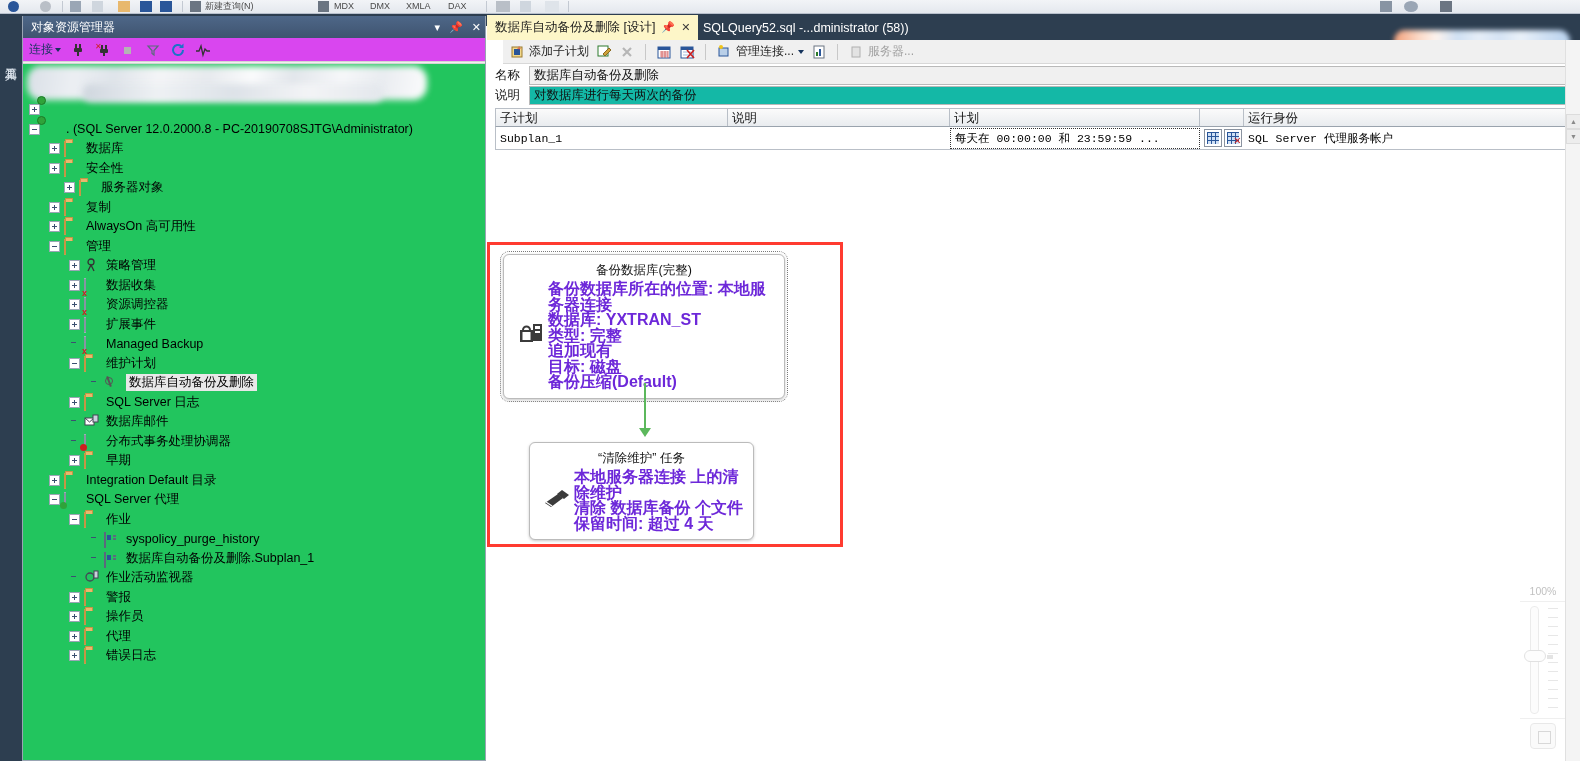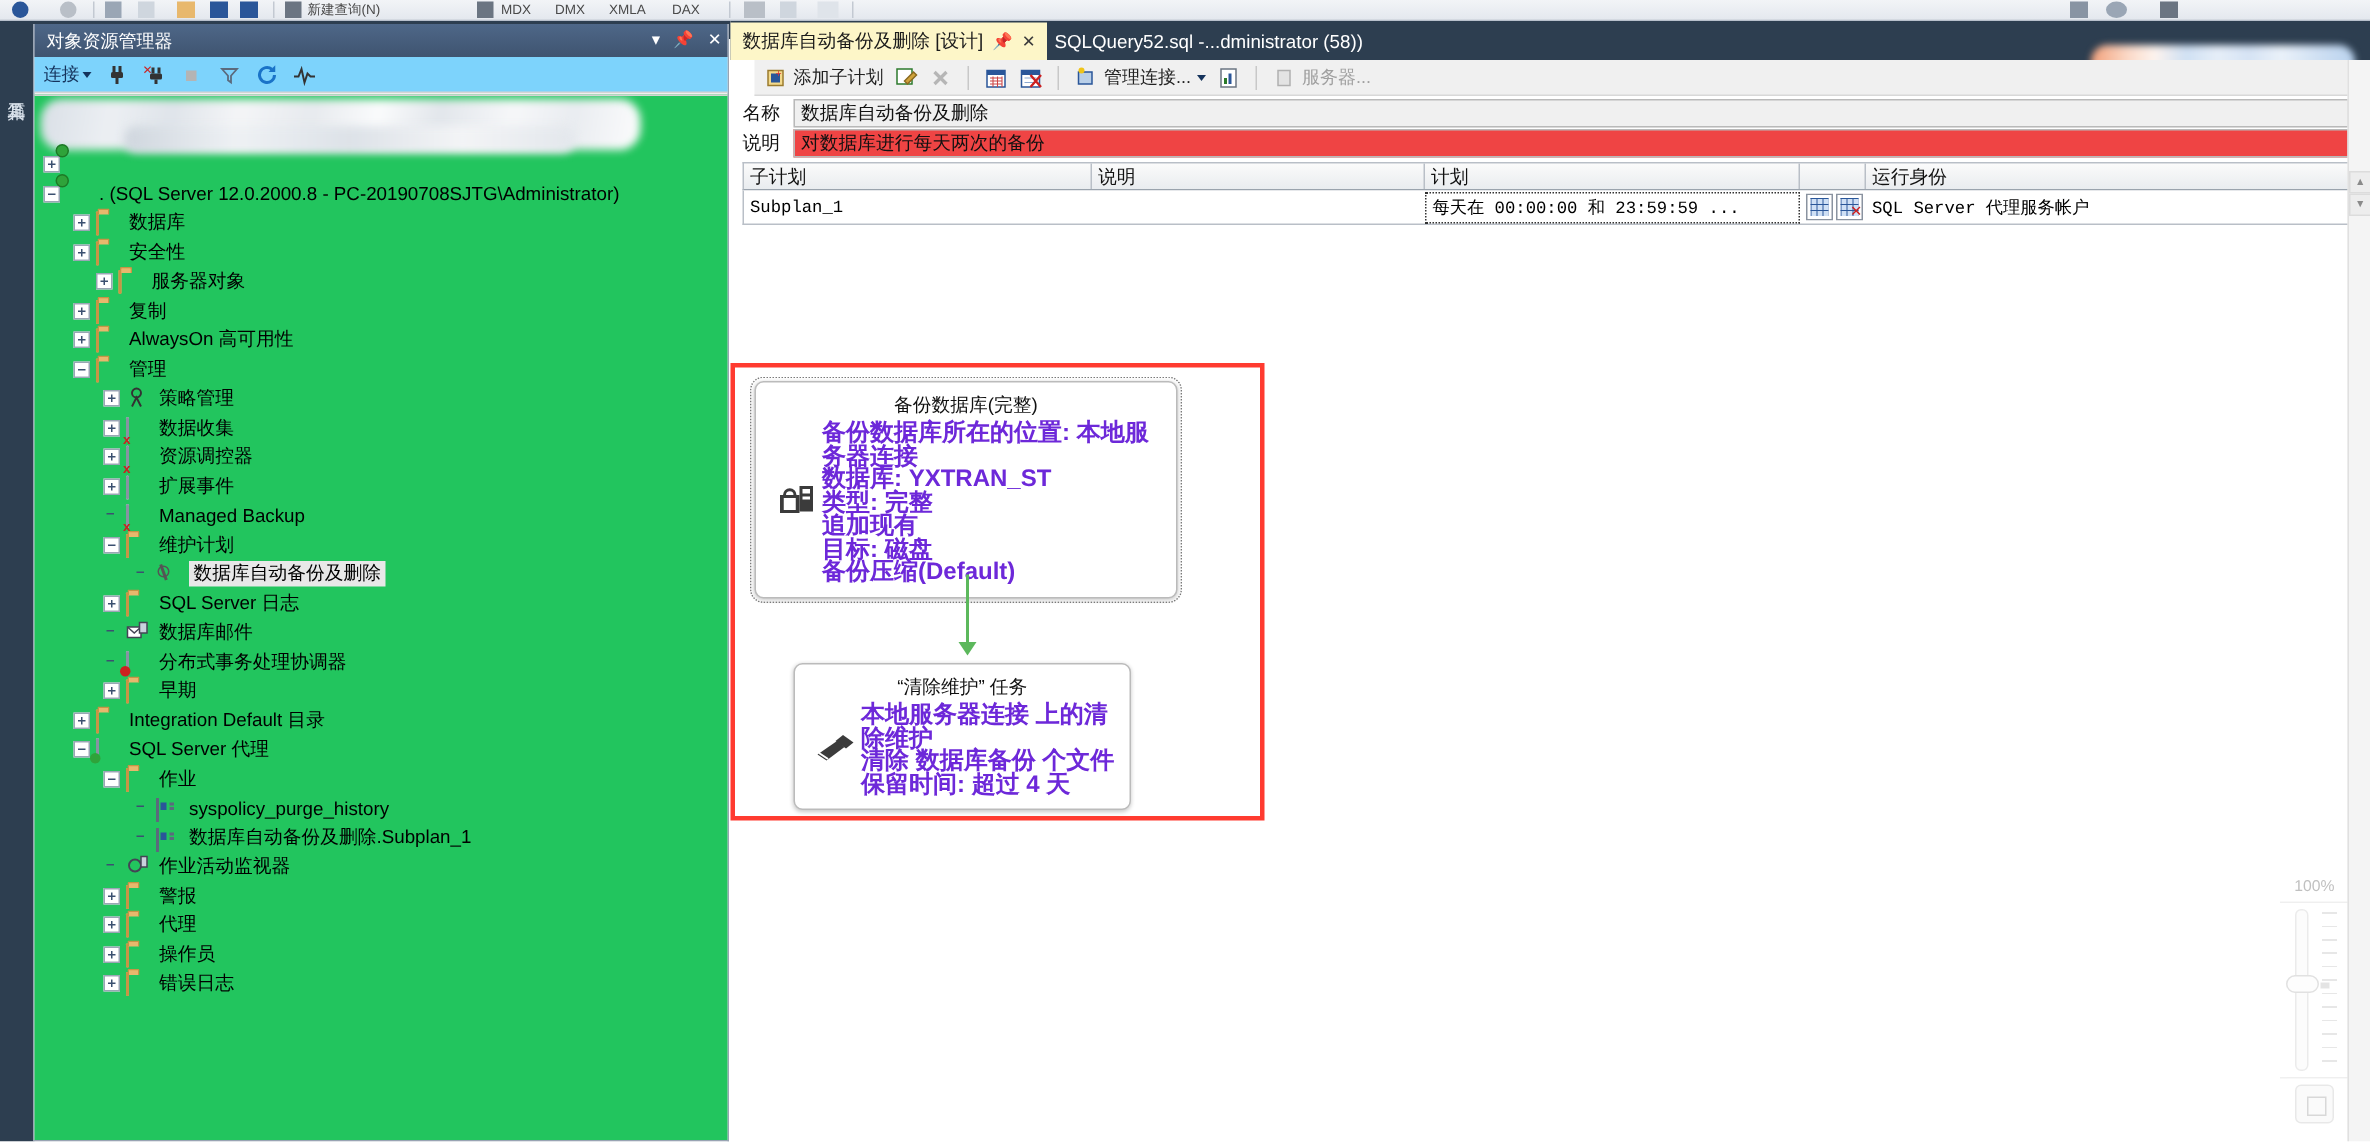--- a/index.html
+++ b/index.html
@@ -69,21 +69,21 @@
     color: #ffffff; font-size: 12px;
   }
   .oe-title-btns {
     position: absolute; right: 4px; top: 0; height: 22px;
     display: flex; align-items: center; gap: 9px;
     color: #ffffff;
   }
   .oe-title-btns span { font-size: 11px; cursor: default; line-height: 1; }
 
   .oe-toolbar {
-    height: 24px; background: #7dd3fc;
+    height: 24px; background: #d946ef;
     border-bottom: 1px solid #d4d4d4;
     display: flex; align-items: center; padding-left: 6px; gap: 9px;
   }
   .oe-conn { font-size: 12px; color: #15335c; display: flex; align-items: center; gap: 2px; }
   .caret-dn { width: 0; height: 0; border-left: 3px solid transparent;
     border-right: 3px solid transparent; border-top: 4px solid #15335c; display:inline-block; }
   .ic { width: 16px; height: 16px; position: relative; display: inline-block; }
 
   .oe-body {
     position: absolute; left: 0; top: 47px; right: 0; bottom: 0;
@@ -206,21 +206,21 @@
   .divv { width: 1px; height: 16px; background: #c8c8c8; margin: 0 3px; }
 
   .fields { position: absolute; left: 0; top: 51px; right: 0; height: 42px; background:#fff; }
   .frow { display: flex; align-items: center; height: 20px; padding-left: 8px; }
   .flabel { width: 34px; font-size: 12.5px; color: #111; flex: 0 0 auto; }
   .finput {
     flex: 1 1 auto; height: 19px; margin-right: 14px;
     border: 1px solid #b9b9b9; background: #f0f0f0;
     font-size: 12.5px; padding: 1px 4px; line-height: 15px; color: #111;
   }
-  .finput.white { background: #ef4444; }
+  .finput.white { background: #14b8a6; }
 
   .grid { position: absolute; left: 8px; top: 94px; right: 8px; height: 44px; }
   .gridhead {
     display: flex; height: 19px;
     background: linear-gradient(#fbfbfb,#e9ecef);
     border: 1px solid #b9bfc7; border-bottom: 1px solid #9aa3ad;
     font-size: 12.5px; color: #111;
   }
   .gh { padding: 1px 4px; border-right: 1px solid #b9bfc7; overflow: hidden; }
   .gridrow {
@@ -558,26 +558,26 @@
             <span class="lbl">作业活动监视器</span>
           </div>
           <div class="tnode" style="padding-left: 46px;">
             <span class="exp plus"></span>
             <span class="ti"><span class="folder"></span></span>
             <span class="lbl">警报</span>
           </div>
           <div class="tnode" style="padding-left: 46px;">
             <span class="exp plus"></span>
             <span class="ti"><span class="folder"></span></span>
+            <span class="lbl">操作员</span>
+          </div>
+          <div class="tnode" style="padding-left: 46px;">
+            <span class="exp plus"></span>
+            <span class="ti"><span class="folder"></span></span>
             <span class="lbl">代理</span>
-          </div>
-          <div class="tnode" style="padding-left: 46px;">
-            <span class="exp plus"></span>
-            <span class="ti"><span class="folder"></span></span>
-            <span class="lbl">操作员</span>
           </div>
           <div class="tnode" style="padding-left: 46px;">
             <span class="exp plus"></span>
             <span class="ti"><span class="folder"></span></span>
             <span class="lbl">错误日志</span>
           </div>
         </div>
     </div>
   </div>
 

